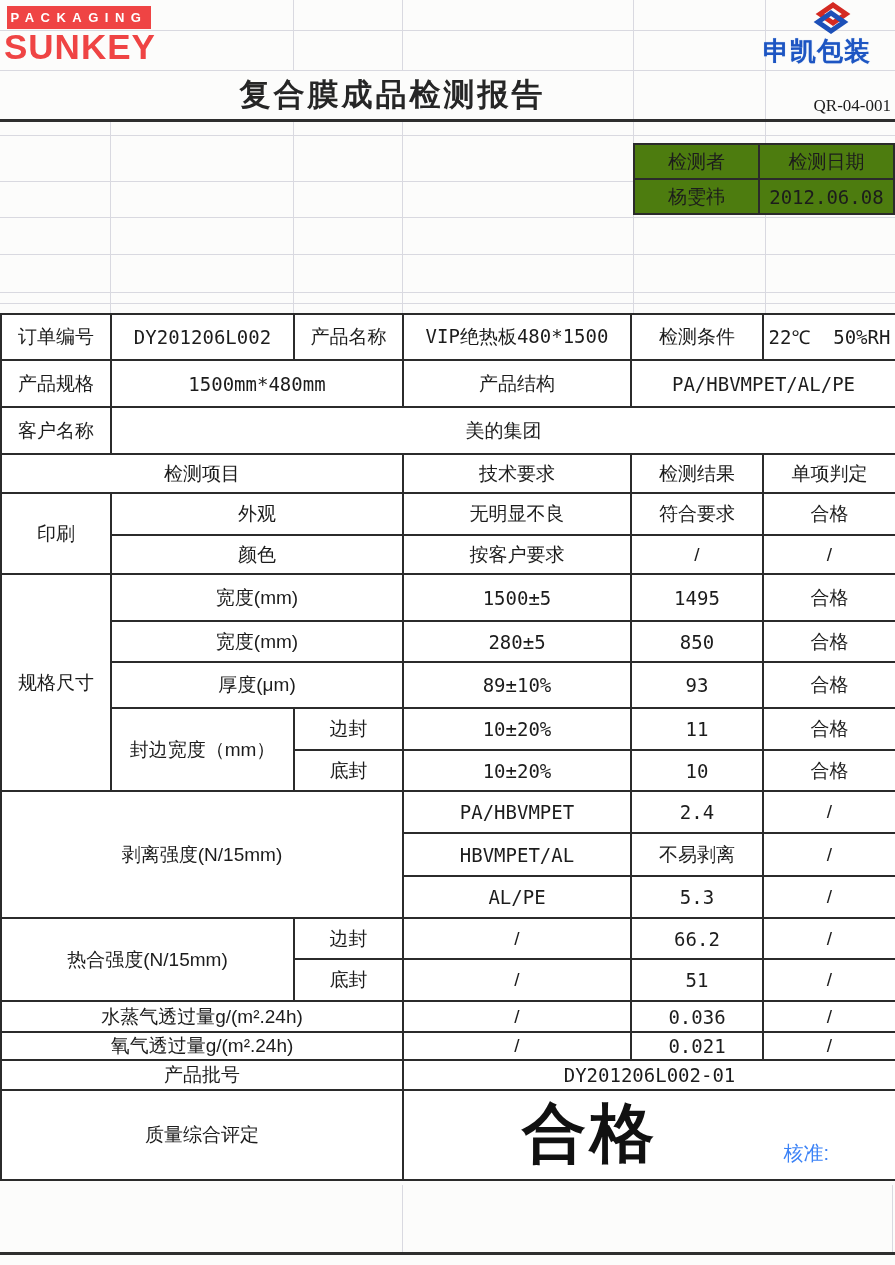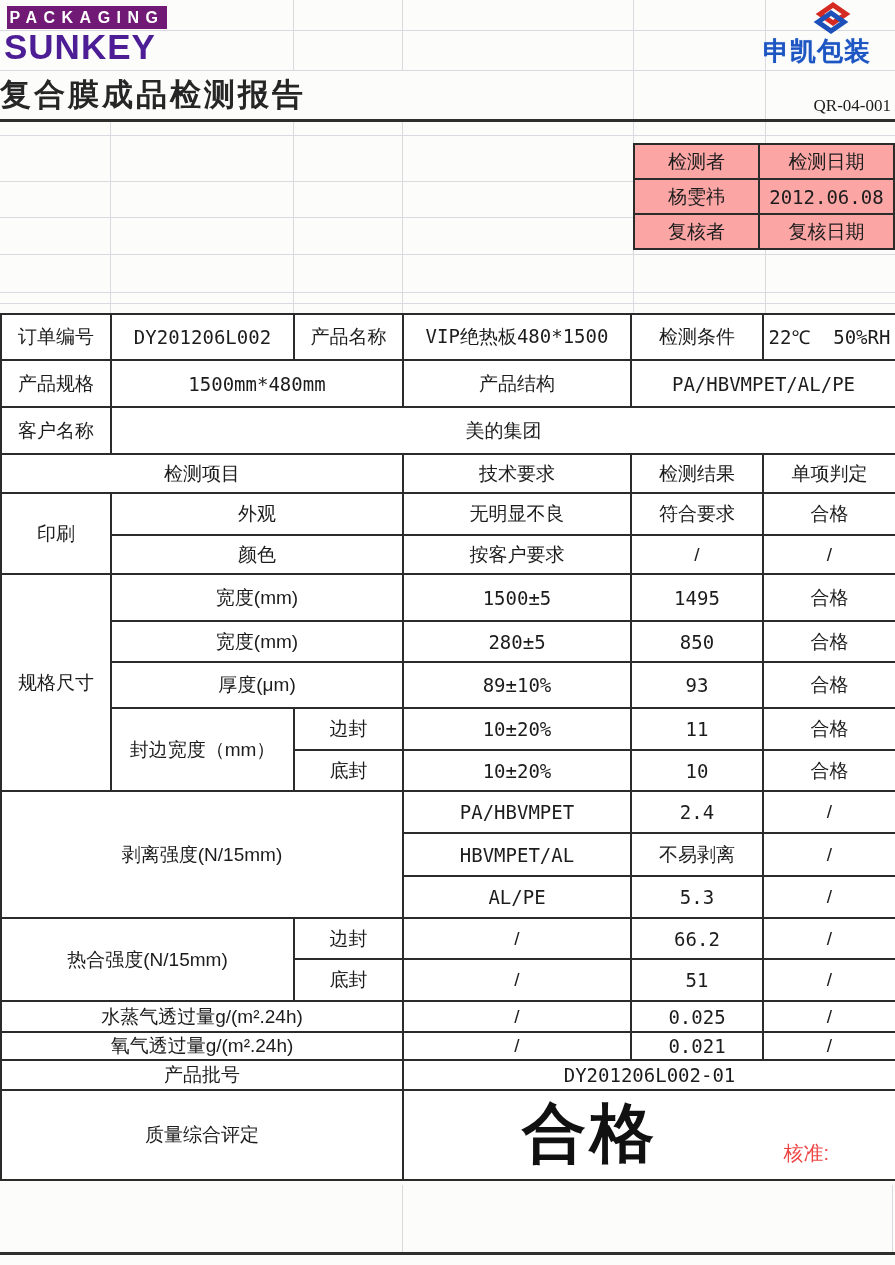--- a/index.html
+++ b/index.html
@@ -9,44 +9,44 @@
     font-family:"Liberation Sans","DejaVu Sans",sans-serif;
   }
   
   .gl { position:absolute; background:#d9d9e0; }
   .glh { height:1px; left:0; width:895px; }
   .glv { width:1px; }
   .rule-dark { position:absolute; background:#2e2e2e; }
 
   
   .badge {
-    position:absolute; left:7px; top:6px; width:160px; height:23px;
-    background:#701a75; color:#ffffff; text-align:center; line-height:24px;
-    font-size:16px; font-weight:bold; letter-spacing:6.5px;
+    position:absolute; left:7px; top:6px; width:144px; height:23px;
+    background:#ef4444; color:#ffffff; text-align:center; line-height:24px;
+    font-size:13px; font-weight:bold; letter-spacing:6.5px;
   }
   .sunkey {
     position:absolute; left:4px; top:27px; font-size:35px; font-weight:bold;
-    color:#4c1d95; letter-spacing:1px;
+    color:#ef4444; letter-spacing:1px;
   }
   .logo-s { position:absolute; left:806px; top:1px; }
   .logo-cn {
     position:absolute; left:763px; top:34px; font-size:26px; font-weight:bold;
     color:#1d55c2; letter-spacing:1px; text-shadow:0 0 1px #8fb3e8;
   }
   .title {
-    position:absolute; left:0; top:74px; width:785px; 
+    position:absolute; left:0; top:74px; width:785px; text-align:center;
     font-size:31px; letter-spacing:3px; color:#262626; font-weight:600;
   }
   .docno {
     position:absolute; right:4px; top:96px; font-size:17px;
     font-family:"Liberation Serif","DejaVu Serif",serif;
   }
 
   
-  .sign { position:absolute; left:633px; top:143px; border-collapse:collapse; background:#fca5a5; }
+  .sign { position:absolute; left:633px; top:143px; border-collapse:collapse; background:#4d7c0f; }
   .sign td {
     border:2px solid #2b2b2b; height:33px; text-align:center;
     font-size:19px; padding:0 4px;
   }
   .sign td.c0 { width:122px; } .sign td.c1 { width:126px; }
 
   
   .main {
     position:absolute; left:0; top:313px; width:895px;
     border-collapse:collapse; table-layout:fixed; background:#ffffff;
@@ -61,21 +61,21 @@
   .h37 td{height:37px} .h39 td{height:39px} .h40 td{height:40px}
   .h41 td{height:41px} .h44 td{height:44px}
   .h45 td{height:45px} .h88 td{height:88px}
 
   .overall-cell { position:relative; }
   .overall-pass {
     position:absolute; left:118px; top:50%; transform:translateY(-52%);
     font-size:64px; font-weight:bold; letter-spacing:4px;
     font-family:"Liberation Serif","DejaVu Serif",serif; color:#111;
   }
-  .approve { position:absolute; right:66px; top:56%; font-size:20px; color:#ef4444; }
+  .approve { position:absolute; right:66px; top:56%; font-size:20px; color:#3b82f6; }
 </style>
 </head>
 <body>
 
 <div class="page">
 
   <div class="gl glh" style="top:30px"></div>
   <div class="gl glh" style="top:70px"></div>
   <div class="gl glh" style="top:135px"></div>
   <div class="gl glh" style="top:181px"></div>
@@ -110,24 +110,20 @@
   <table class="sign">
     <tbody>
         <tr>
       <td class="c0">检测者</td>
       <td class="c1">检测日期</td>
     </tr>
     <tr>
       <td>杨雯祎</td>
       <td class="mono">2012.06.08</td>
     </tr>
-    <tr>
-      <td>复核者</td>
-      <td>复核日期</td>
-    </tr>
   </tbody>
     </table>
 
   <table class="main">
     <colgroup>
       <col style="width:110px">
         <col style="width:183px">
         <col style="width:109px">
       <col style="width:228px">
         <col style="width:132px">
@@ -237,21 +233,21 @@
     <tr class="h40">
       <td>底封</td>
       <td>/</td>
       <td class="mono">51</td>
       <td>/</td>
     </tr>
 
     <tr class="h29">
       <td colspan="3">水蒸气透过量g/(m².24h)</td>
       <td>/</td>
-      <td class="mono">0.025</td>
+      <td class="mono">0.036</td>
       <td>/</td>
     </tr>
     <tr class="h26">
       <td colspan="3">氧气透过量g/(m².24h)</td>
       <td>/</td>
       <td class="mono">0.021</td>
       <td>/</td>
     </tr>
 
     <tr class="h28">

